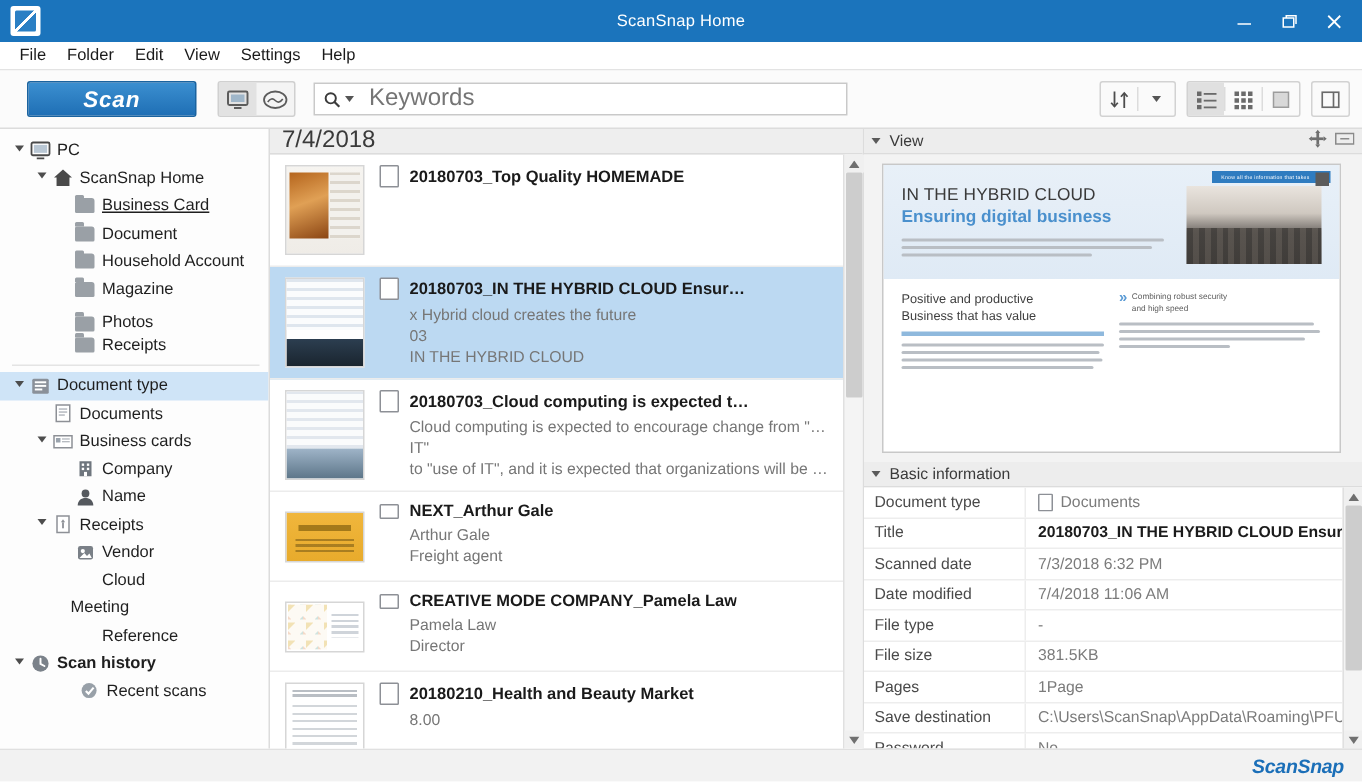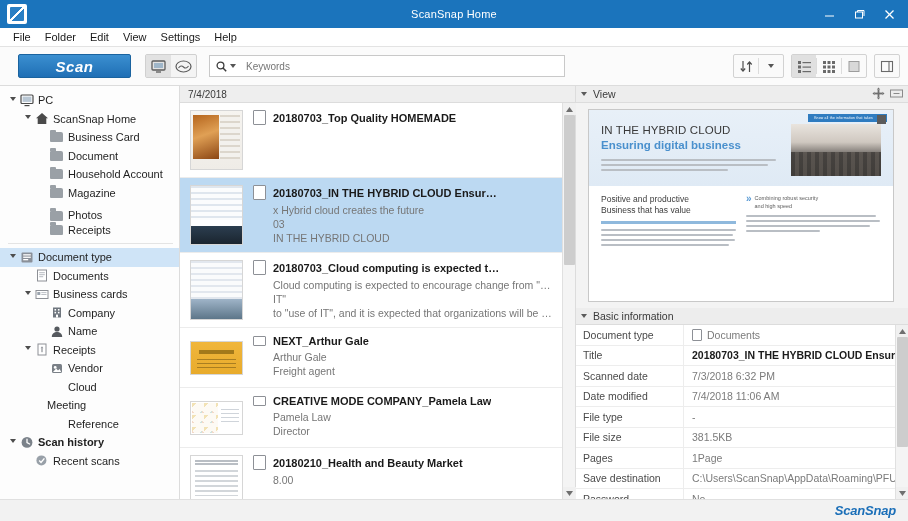--- a/index.html
+++ b/index.html
@@ -140,21 +140,21 @@
   .searchbox .mag { color: #444; display:flex; align-items:center; }
   .searchbox .caret {
     width: 0; height: 0;
     border-left: 3px solid transparent;
     border-right: 3px solid transparent;
     border-top: 4px solid #555;
     margin-left: 3px;
   }
   .searchbox input {
     border: none; outline: none;
-    font-size: 10px;
+    font-size: 16px;
     color: #7a7a7a;
     margin-left: 8px;
     flex: 1;
     font-family: "Liberation Sans", sans-serif;
     background: transparent;
   }
 
   .tool-right { margin-left: auto; display: flex; align-items: center; gap: 7px; }
   .tb-group {
     display: flex;
@@ -254,21 +254,21 @@
     border-right: 1px solid #dcdcdc;
     position: relative;
   }
   .list-header {
     height: 17px;
     background: #eeeeee;
     border-bottom: 1px solid #dcdcdc;
     display: flex;
     align-items: center;
     padding-left: 8px;
-    font-size: 10px;
+    font-size: 16px;
     color: #3a3a3a;
     flex: 0 0 17px;
   }
   .list-scroll {
     flex: 1 1 auto;
     overflow: hidden;
     position: relative;
   }
   .doc-row {
     display: flex;
@@ -710,21 +710,21 @@
             <span class="twisty open">
               <i></i>
             </span>
             <span class="tree-ico">
               <svg width="14" height="13" viewBox="0 0 14 13">
                 <path d="M7 1 L13 6.3 L11.3 6.3 L11.3 12 L2.7 12 L2.7 6.3 L1 6.3 Z" fill="#4a4a4a"></path>
               </svg>
             </span>
             <span class="tree-label">ScanSnap Home</span>
           </div>
-          <div class="tree-row" style="padding-left: 36px;">
+          <div class="tree-row" style="padding-left: 36px; text-decoration: underline;">
             <span class="twisty"></span>
             <span class="tree-ico">
               <span class="folder-ico"></span>
             </span>
             <span class="tree-label">Business Card</span>
           </div>
           <div class="tree-row" style="padding-left: 36px;">
             <span class="twisty"></span>
             <span class="tree-ico">
               <span class="folder-ico"></span>
@@ -870,21 +870,21 @@
               <i></i>
             </span>
             <span class="tree-ico">
               <svg width="14" height="13" viewBox="0 0 14 13">
                 <circle cx="7" cy="6.4" r="5.4" fill="#7b828a"></circle>
                 <polyline points="7,3.2 7,6.6 9.6,8" fill="none" stroke="#fff" stroke-width="1.3" stroke-linecap="round"></polyline>
               </svg>
             </span>
             <span class="tree-label">Scan history</span>
           </div>
-          <div class="tree-row" style="padding-left: 21px;">
+          <div class="tree-row" style="padding-left: 7px; margin-left: 32px;">
             <span class="twisty"></span>
             <span class="tree-ico">
               <svg width="14" height="13" viewBox="0 0 14 13">
                 <circle cx="6.4" cy="6.4" r="5" fill="#98a0a8"></circle>
                 <polyline points="4.2,6.6 6,8.4 9.4,4.4" fill="none" stroke="#fff" stroke-width="1.4"></polyline>
               </svg>
             </span>
             <span class="tree-label">Recent scans</span>
           </div>
         </div>

